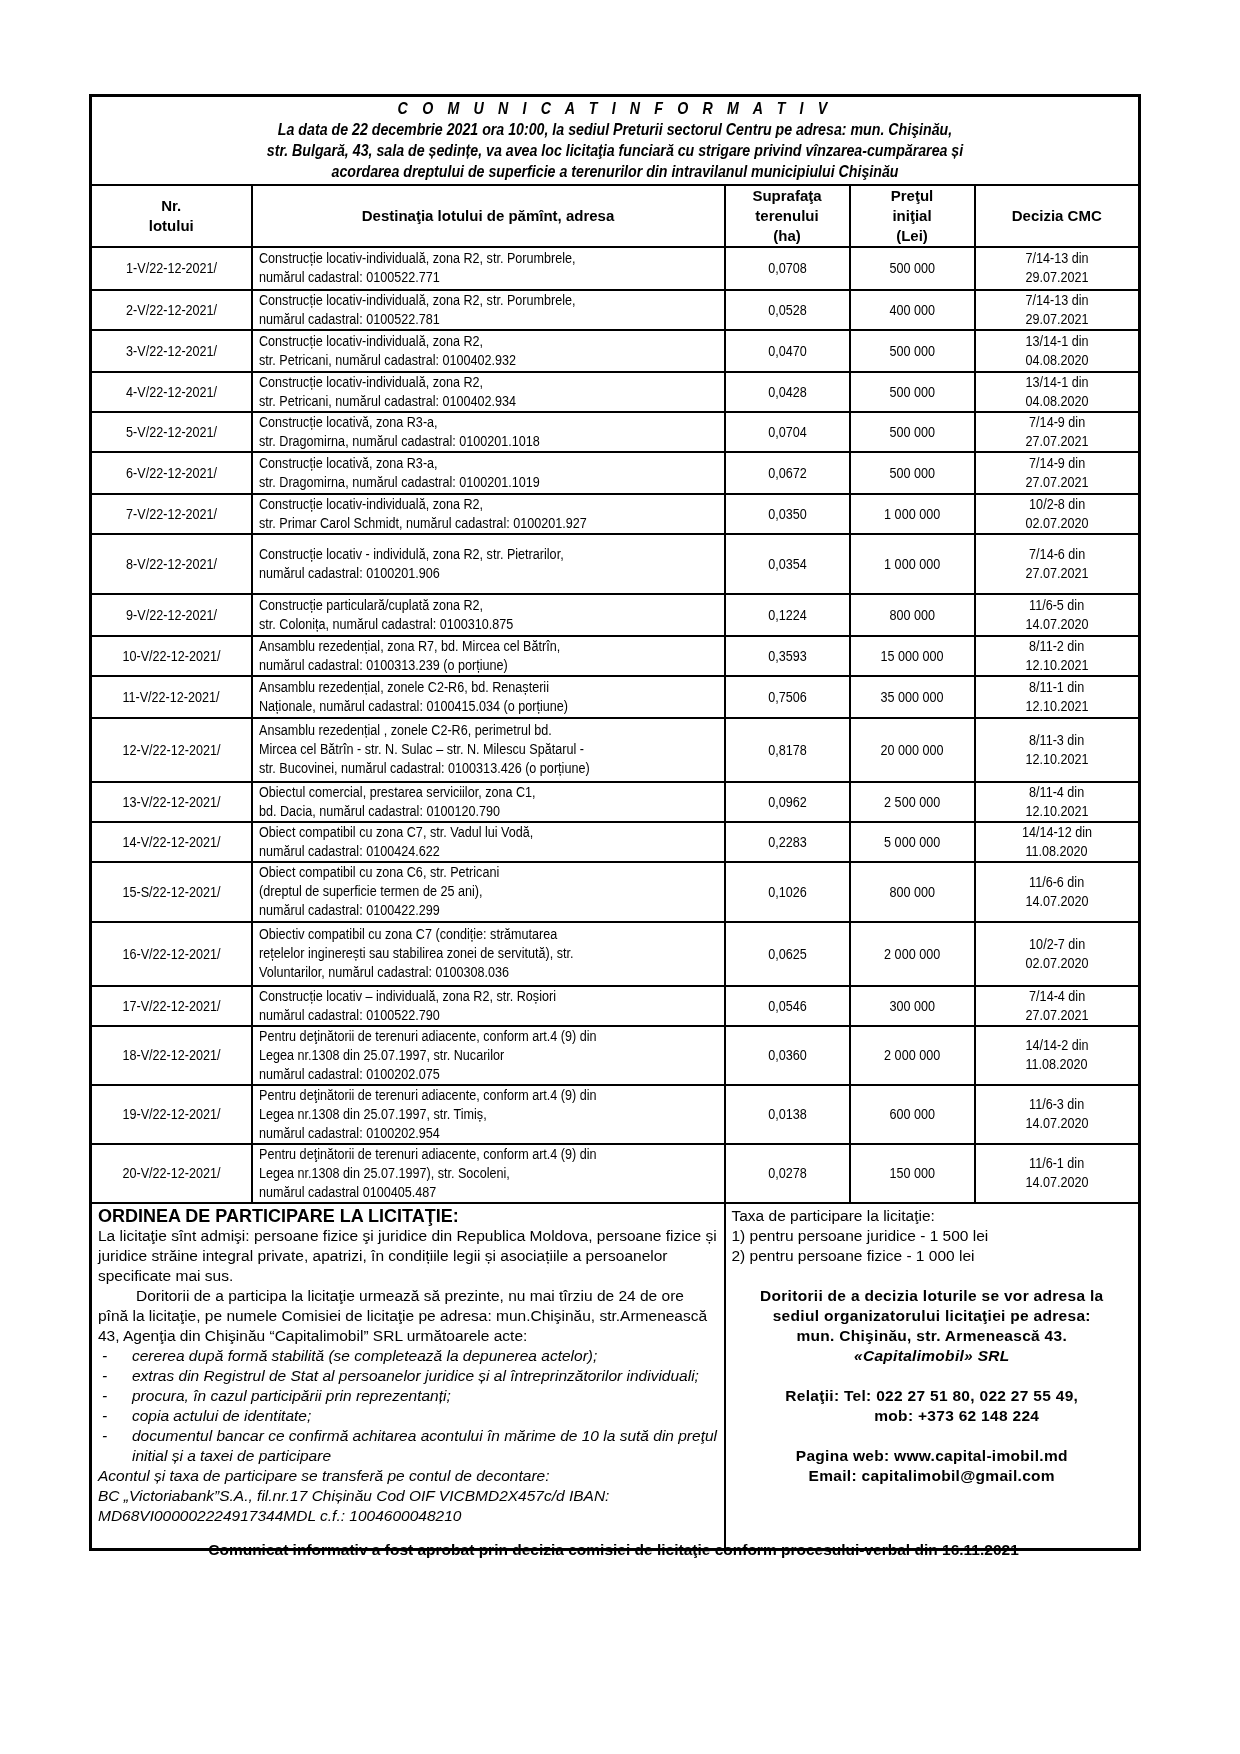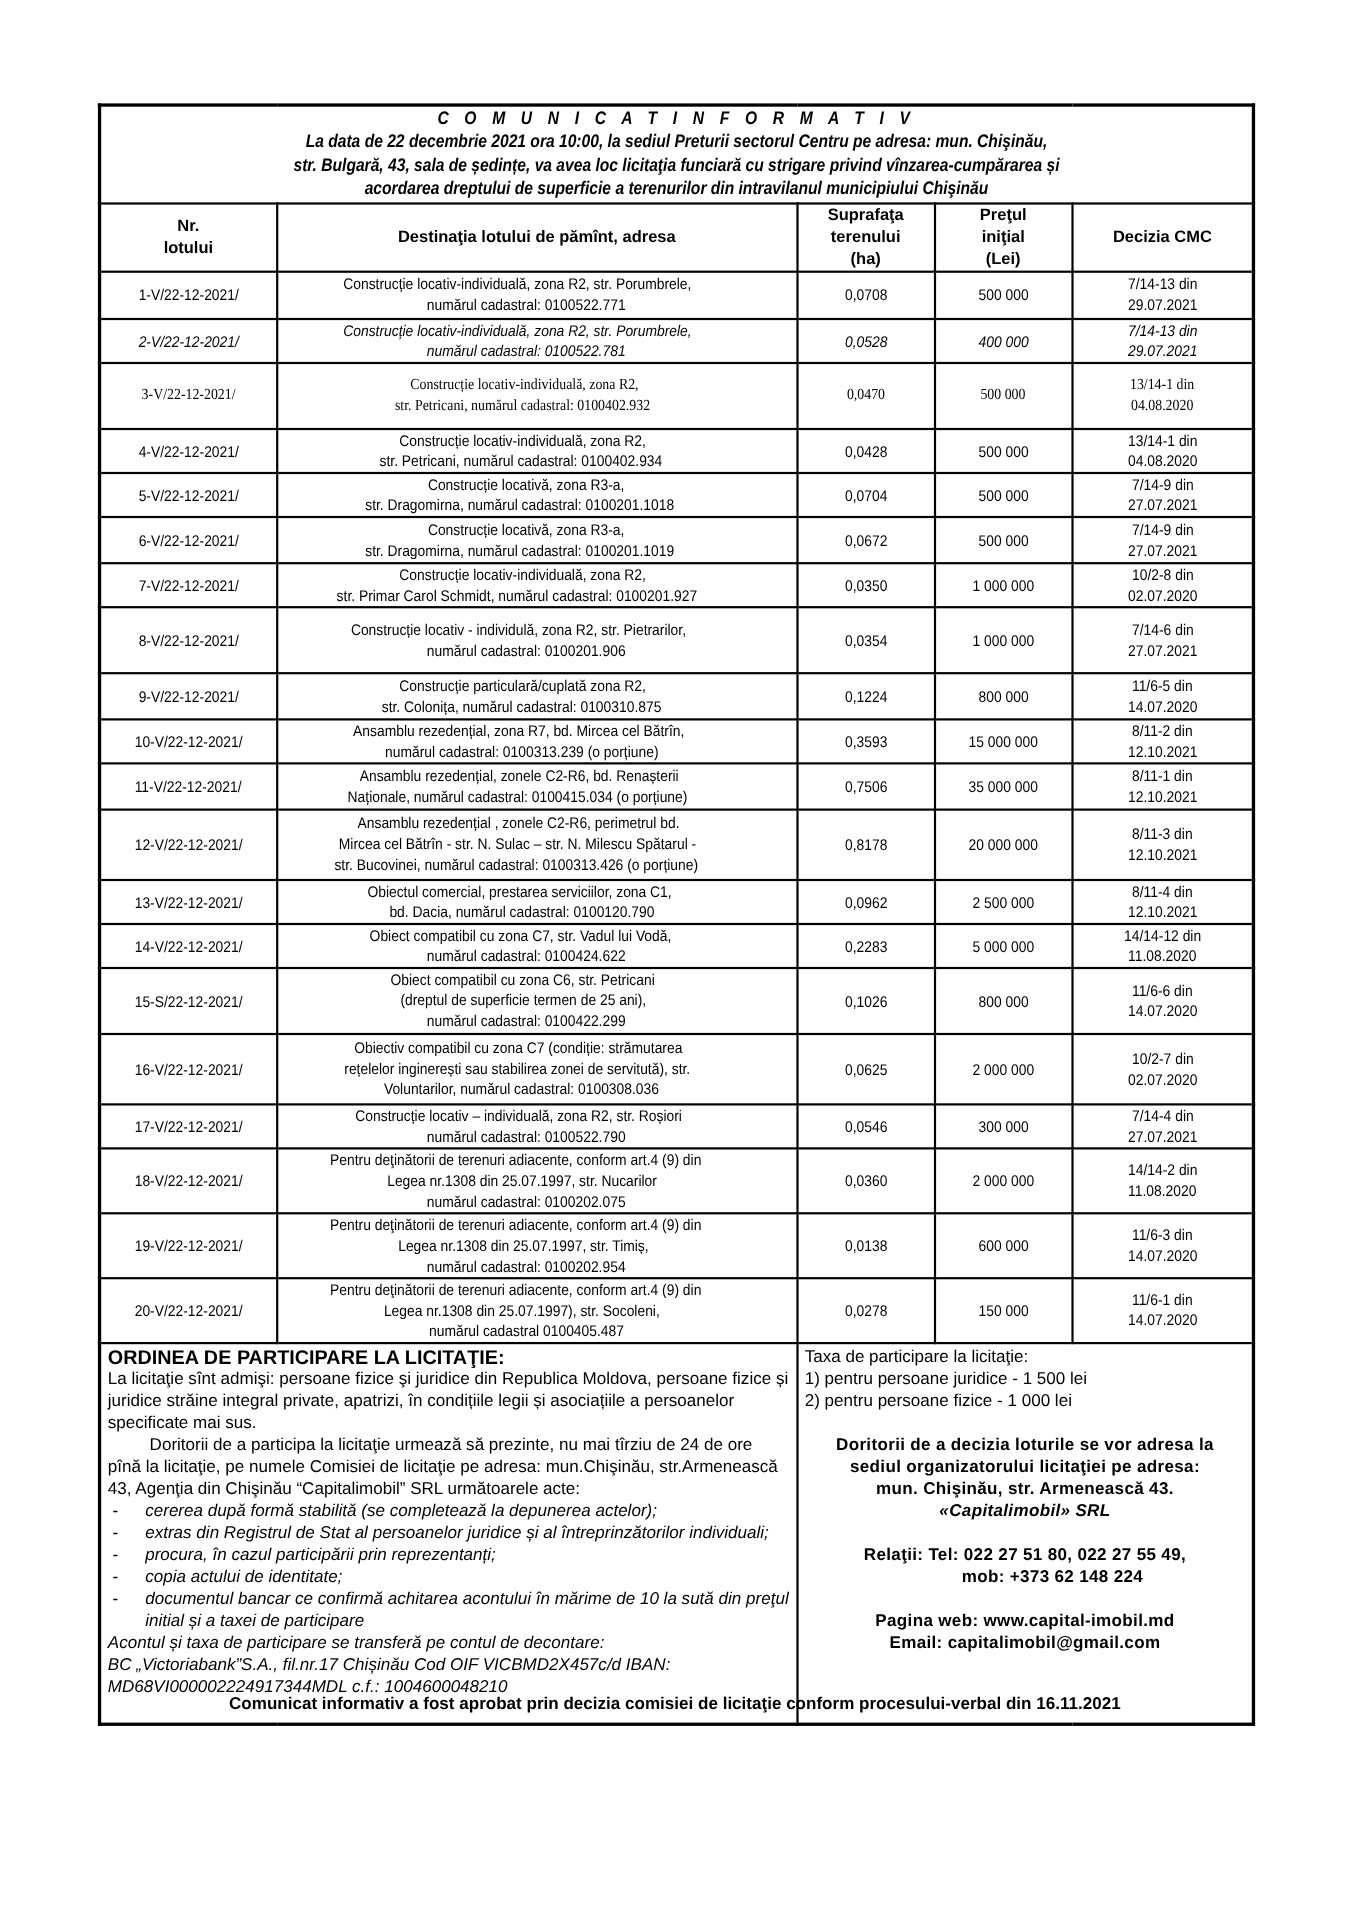--- a/index.html
+++ b/index.html
@@ -5,21 +5,21 @@
   html, body { margin:0; padding:0; background:#ffffff; }
   body { width:1240px; height:1754px; position:relative; font-family:"Liberation Sans", sans-serif; color:#000; }
   .page { position:absolute; left:89px; top:94px; width:1049px; }
   table.main { border-collapse:collapse; width:1049px; table-layout:fixed; border:3px solid #000; }
   table.main td, table.main th { border:2px solid #000; padding:0 6px; vertical-align:middle; }
   .title-cell { text-align:center; font-weight:bold; font-size:16.5px; line-height:21px; padding:2px 6px 3px; font-family:"Liberation Sans Narrow","Liberation Sans", sans-serif;font-style:italic; }
   .title-cell .spaced { letter-spacing:6px; font-size:16.5px; }
   .title-cell .line { display:block; transform:scaleX(0.86); transform-origin:center; white-space:nowrap; }
   th { font-weight:bold; font-size:15px; line-height:20px; text-align:center; }
   td.nr { text-align:center; font-size:14px; }
-  td.dest { font-size:14px; line-height:19px; text-align:center; padding-left:9px; }
+  td.dest { font-size:14px; line-height:19px; text-align:left; padding-left:9px; }
   td.num { text-align:center; font-size:14px; }
   td.dec { text-align:center; font-size:14px; line-height:19px; }
   .narrow { display:inline-block; transform:scaleX(0.9); transform-origin:left center; white-space:nowrap; }
   .narrow-c { display:inline-block; transform:scaleX(0.9); transform-origin:center; white-space:nowrap; }
   .lower-left { vertical-align:top !important; padding:2px 6px 4px 6px !important; font-size:15.5px; line-height:20px; }
   .lower-right { vertical-align:top !important; padding:2px 6px 4px 6px !important; font-size:15.5px; line-height:20px; }
   .ord-title { font-weight:bold; font-size:18px; line-height:20px; }
   .indent { text-indent:38px; }
   ul.acts { list-style:none; margin:0; padding:0; }
   ul.acts li { position:relative; padding-left:34px;font-style:italic; }
@@ -65,34 +65,34 @@
             <div><span class="narrow">Construcție locativ-individuală, zona R2,  str. Porumbrele,</span></div>
             <div><span class="narrow">numărul cadastral: 0100522.771</span></div>
           </td>
           <td class="num"><span class="narrow-c">0,0708</span></td>
           <td class="num"><span class="narrow-c">500 000</span></td>
           <td class="dec">
             <div><span class="narrow-c">7/14-13 din</span></div>
             <div><span class="narrow-c">29.07.2021</span></div>
           </td>
         </tr>
-        <tr style="height: 38px; font-style: italic;">
+        <tr style="height: 38px;">
           <td class="nr"><span class="narrow-c">2-V/22-12-2021/</span></td>
           <td class="dest">
             <div><span class="narrow">Construcție locativ-individuală, zona R2, str. Porumbrele,</span></div>
             <div><span class="narrow">numărul cadastral: 0100522.781</span></div>
           </td>
           <td class="num"><span class="narrow-c">0,0528</span></td>
           <td class="num"><span class="narrow-c">400 000</span></td>
           <td class="dec">
             <div><span class="narrow-c">7/14-13 din</span></div>
             <div><span class="narrow-c">29.07.2021</span></div>
           </td>
         </tr>
-        <tr style="height: 60px; font-family: Liberation Serif, serif;">
+        <tr style="height: 42px;">
           <td class="nr"><span class="narrow-c">3-V/22-12-2021/</span></td>
           <td class="dest">
             <div><span class="narrow">Construcție locativ-individuală, zona R2,</span></div>
             <div><span class="narrow">str. Petricani,  numărul cadastral: 0100402.932</span></div>
           </td>
           <td class="num"><span class="narrow-c">0,0470</span></td>
           <td class="num"><span class="narrow-c">500 000</span></td>
           <td class="dec">
             <div><span class="narrow-c">13/14-1 din</span></div>
             <div><span class="narrow-c">04.08.2020</span></div>

